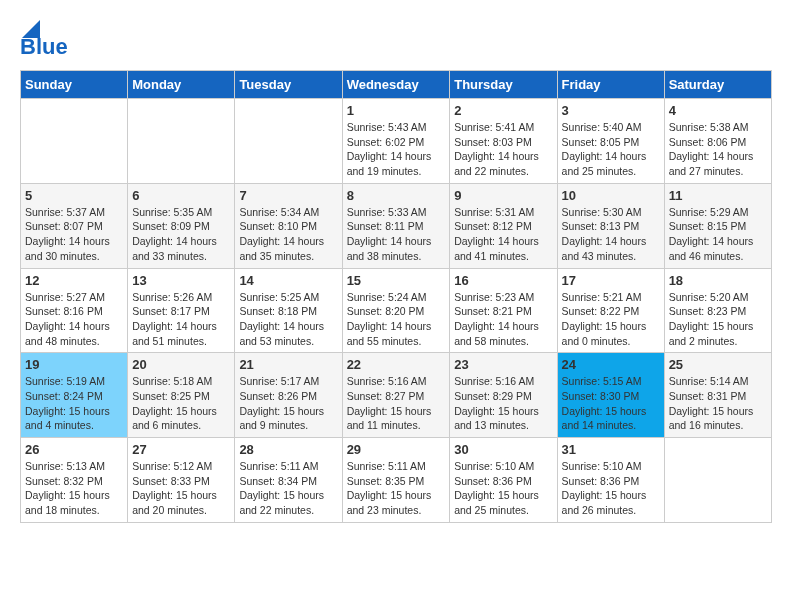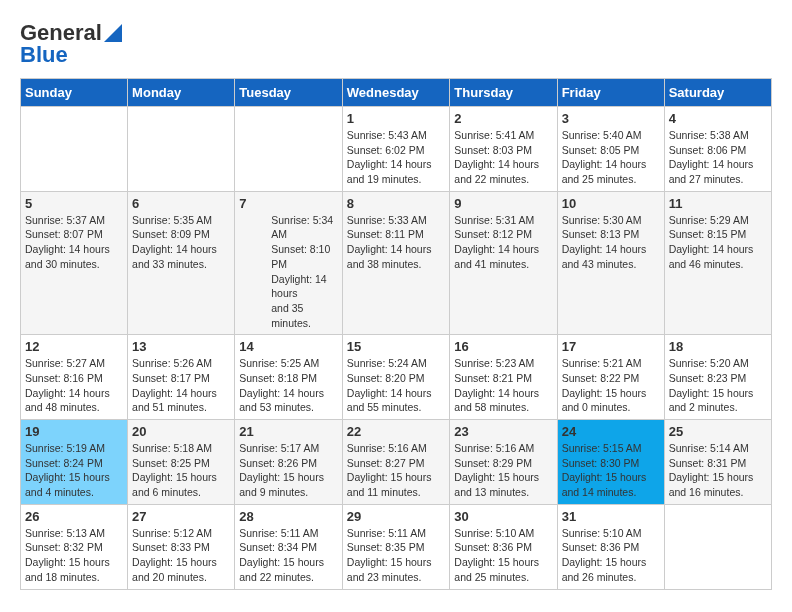--- a/index.html
+++ b/index.html
@@ -73,21 +73,20 @@
     .empty-cell {
       background: #fff !important;
     }
   </style>
 </head>
 <body>
 
 <div class="header">
   <div class="logo">
     <div style="display:flex; align-items:center;">
-      <span class="logo-general" style="font-size:22px; font-weight:bold; color:#333;">General</span>
       <svg width="18" height="18" viewBox="0 0 18 18" style="margin-left:2px;">
         <polygon points="0,18 18,0 18,18" fill="#1565c0"></polygon>
       </svg>
     </div>
     <span class="logo-blue" style="font-size:22px; font-weight:bold; color:#1565c0; margin-top:-4px;">Blue</span>
   </div>
   <div class="title-section">
     <div class="month-title"></div>
     <div class="location"></div>
   </div>
@@ -149,21 +148,21 @@
         </td>
         <td style="background-color: rgb(245, 245, 245);">
           <div class="day-number">6</div>
           <div class="day-info" style="white-space: pre-line;">Sunrise: 5:35 AM
 Sunset: 8:09 PM
 Daylight: 14 hours
 and 33 minutes.</div>
         </td>
         <td style="background-color: rgb(245, 245, 245);">
           <div class="day-number">7</div>
-          <div class="day-info" style="white-space: pre-line; margin-left: 32px;">Sunrise: 5:34 AM
+          <div class="day-info" style="white-space: pre-line;">Sunrise: 5:34 AM
 Sunset: 8:10 PM
 Daylight: 14 hours
 and 35 minutes.</div>
         </td>
         <td style="background-color: rgb(245, 245, 245);">
           <div class="day-number">8</div>
           <div class="day-info" style="white-space: pre-line;">Sunrise: 5:33 AM
 Sunset: 8:11 PM
 Daylight: 14 hours
 and 38 minutes.</div>

